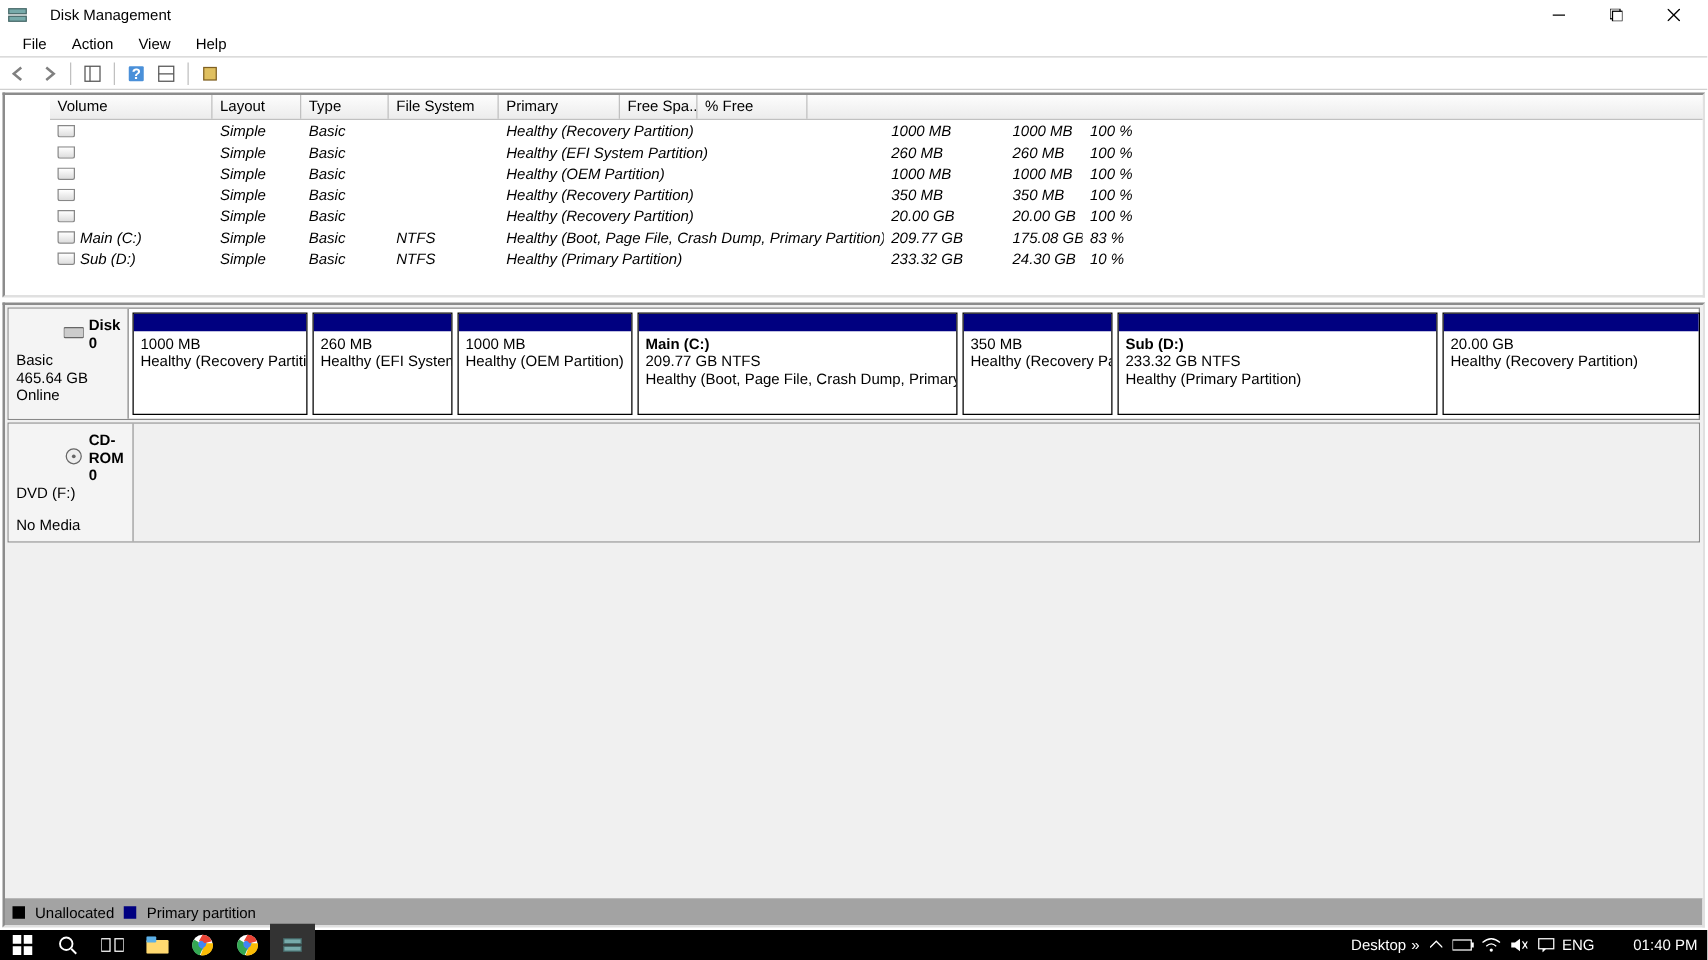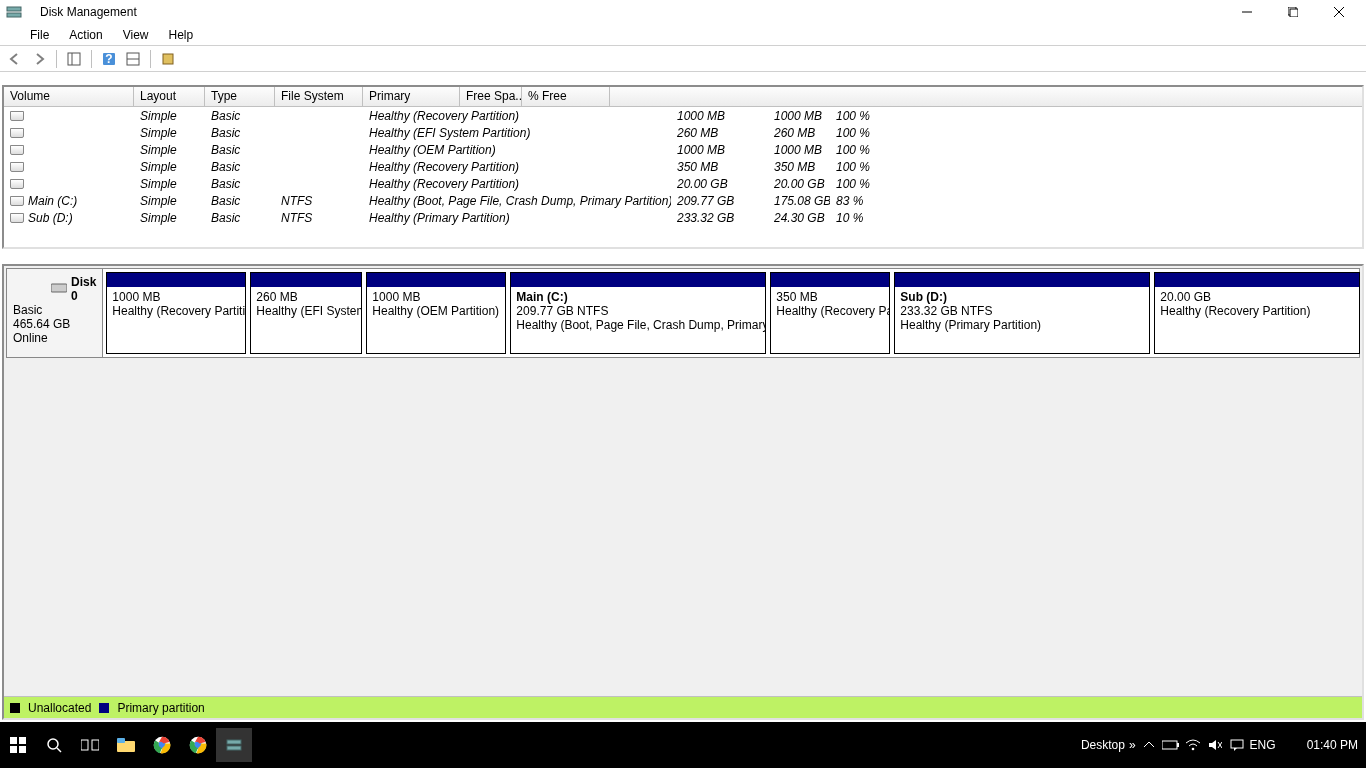--- a/index.html
+++ b/index.html
@@ -6,30 +6,30 @@
 body { width: 1366px; height: 768px; background: #fff; overflow: hidden; display: flex; flex-direction: column; }
 
 
 .titlebar { display: flex; align-items: center; justify-content: space-between; height: 24px; padding: 0 4px; }
 .titlebar-left { display: flex; align-items: center; gap: 18px; padding-left: 2px; }
 .title-icon { width: 16px; height: 16px; display: inline-block; }
 .win-controls { display: flex; }
 .win-btn { width: 46px; height: 24px; display: flex; align-items: center; justify-content: center; }
 
 
-.menubar { display: flex; align-items: center; height: 22px; border-bottom: 1px solid #d0d0d0; padding: 0 20px; gap: 0; }
+.menubar { display: flex; align-items: center; height: 22px; border-bottom: 1px solid #d0d0d0; padding: 0 8px; gap: 0; }
 .menu-item { padding: 2px 10px; }
 
 
 .toolbar { display: flex; align-items: center; height: 26px; padding: 0 4px; gap: 2px; border-bottom: 1px solid #d0d0d0; }
 .tb-btn { width: 22px; height: 22px; display: flex; align-items: center; justify-content: center; border: 1px solid transparent; }
 .tb-sep { width: 1px; height: 18px; background: #c0c0c0; margin: 0 4px; }
 
 
-.vol-wrap { border: 2px inset #e0e0e0; margin: 13px 2px; }
+.vol-wrap { border: 2px inset #e0e0e0; margin: 2px 2px; padding-left: 36px; }
 .vol-header { display: flex; background: linear-gradient(#fdfdfd,#ececec); border-bottom: 1px solid #c0c0c0; height: 20px; }
 .vol-header .col { border-right: 1px solid #c0c0c0; padding: 2px 6px; overflow: hidden; white-space: nowrap; }
 .vol-body { height: 140px; overflow-y: auto; background: #fff; }
 .vol-row { display: flex; height: 17px; align-items: center; font-style: italic; }
 .vol-row .cell { padding: 0 6px; overflow: hidden; white-space: nowrap; display: flex; align-items: center; gap: 4px; }
 .w-vol{width:130px}.w-lay{width:71px}.w-typ{width:70px}.w-fs{width:88px}.w-st{width:308px}.w-cap{width:97px}.w-fsp{width:62px}.w-fr{width:88px}
 
 .drive-icon { width: 14px; height: 10px; border: 1px solid #888; border-radius: 0 0 2px 2px; background: linear-gradient(#fff,#ddd); position: relative; display: inline-block; }
 
 
@@ -39,26 +39,26 @@
 .disk-info { width: 100px; background: #f4f4f4; border-right: 1px solid #888; padding: 6px; }
 .disk-info .name { display: flex; align-items: center; gap: 4px; font-weight: normal; margin-left: 38px; }
 .part-row { display: flex; flex: 1; gap: 4px; padding: 3px; }
 .partition { border: 1px solid #000; position: relative; padding: 3px 5px 3px 5px; overflow: hidden; white-space: nowrap; }
 .part-header { height: 14px; background: #000080; position: absolute; top: 0; left: 0; right: 0; }
 .part-body { margin-top: 14px; }
 .part-body .bold { font-weight: bold; }
 .cdrom-row .part-row { background: #f0f0f0; }
 
 
-.legend { display: flex; align-items: center; gap: 8px; height: 22px; padding: 0 6px; border-top: 1px solid #c0c0c0; background: #bef264;}
+.legend { display: flex; align-items: center; gap: 8px; height: 22px; padding: 0 6px; border-top: 1px solid #c0c0c0; background: #a3a3a3;}
 .legend .swatch { width: 10px; height: 10px; display: inline-block; }
 .legend .sw-black{background:#000}.legend .sw-navy{background:#000080}
 
 
-.taskbar { height: 46px; background: #000; display: flex; align-items: center; justify-content: space-between; color: #fff; }
+.taskbar { height: 24px; background: #000; display: flex; align-items: center; justify-content: space-between; color: #fff; }
 .taskbar-left { display: flex; align-items: center; }
 .tb-item { width: 36px; height: 34px; display: flex; align-items: center; justify-content: center; }
 .taskbar-right { display: flex; align-items: center; gap: 4px; padding-right: 8px; font-size: 12px; }
 .tray-icon { width: 18px; height: 18px; display: flex; align-items: center; justify-content: center; }
 </style>
 </head>
 <body>
 
 <div class="titlebar">
   <div class="titlebar-left">
@@ -306,20 +306,35 @@
           <div class="partition" style="width: 206px;">
             <div class="part-header"></div>
             <div class="part-body">
               <div>20.00 GB</div>
               <div>Healthy (Recovery Partition)</div>
             </div>
           </div>
         </div>
     </div>
 
+    <div class="disk-row cdrom-row">
+      <div class="disk-info">
+        <div class="name">
+            <span><svg width="16" height="16">
+                <circle cx="8" cy="8" r="6" fill="#eee" stroke="#666"></circle>
+                <circle cx="8" cy="8" r="1.5" fill="#666"></circle>
+              </svg></span>
+            <b>CD-ROM 0</b>
+          </div>
+        <div>DVD (F:)</div>
+        <div style="height:12px"></div>
+        <div>No Media</div>
+      </div>
+      <div class="part-row"></div>
+    </div>
     <div style="height:220px"></div>
   </div>
   <div class="legend">
     <span class="swatch sw-black"></span>
     <span>Unallocated</span>
     <span class="swatch sw-navy"></span>
     <span>Primary partition</span>
   </div>
 </div>
 

